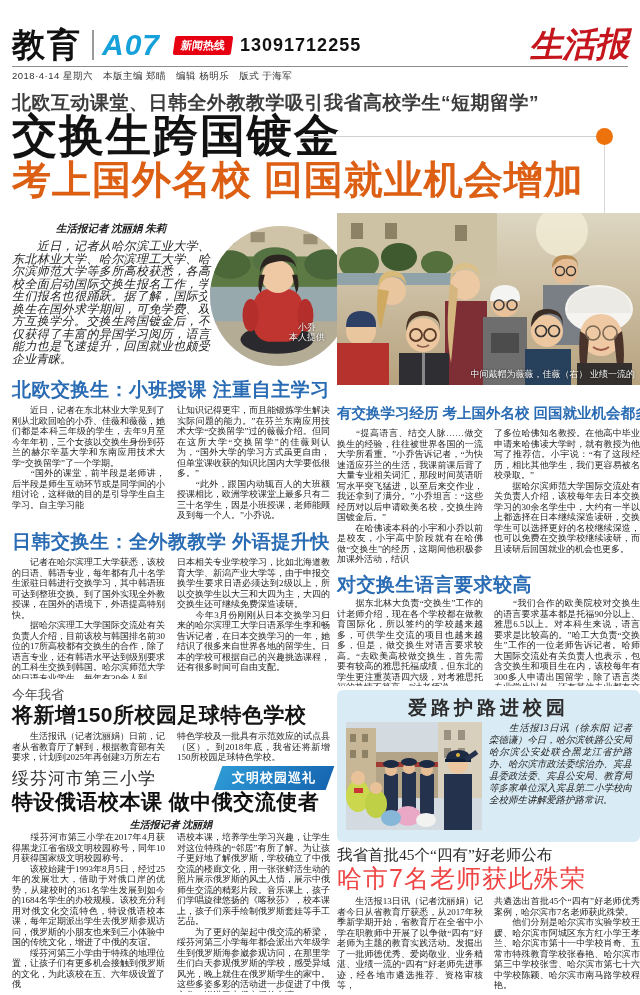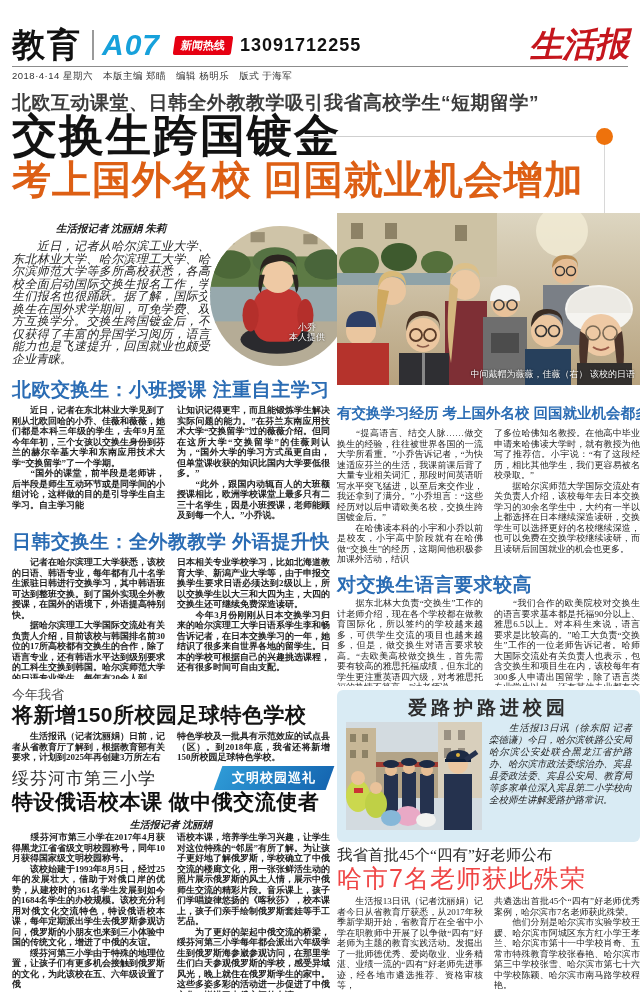--- a/index.html
+++ b/index.html
@@ -32,21 +32,21 @@
   .circle-photo{position:absolute;left:210px;top:226px;width:140px;height:140px;border-radius:50%;overflow:hidden;box-shadow:0 0 0 3px #fff;}
   .circle-cap{position:absolute;left:62px;top:96px;width:70px;color:#fff;font-size:9px;line-height:10px;text-align:center;white-space:pre-line;text-shadow:0 0 2px rgba(0,0,0,.8);}
   .big-photo{position:absolute;left:337px;top:213px;width:303px;height:172px;overflow:hidden;}
   .big-cap{position:absolute;right:5px;bottom:4px;color:#fff;font-size:9px;text-shadow:0 0 2px rgba(0,0,0,.85);}
   
   .sec-h-left{position:absolute;font-size:19px;font-weight:900;color:#2a6cb4;letter-spacing:.5px;white-space:nowrap;}
   .sec-h-right{position:absolute;font-size:14.5px;font-weight:900;color:#2a6cb4;white-space:nowrap;}
   .cols{position:absolute;display:flex;overflow:hidden;}
   .cols .col{font-family:"Liberation Serif",serif;font-size:9px;line-height:10.5px;text-align:justify;white-space:pre-line;color:#242424;}
   .cols-l{left:12px;width:318px;}
-  .cols-l .col{width:153px;font-weight:bold;}
+  .cols-l .col{width:153px;}
   .cols-l .col + .col{margin-left:12px;}
   .cols-r{left:337px;width:303px;}
   .cols-r .col{width:146px;}
   .cols-r .col + .col{margin-left:11px;}
   
   .fb-kicker{position:absolute;left:12px;top:686px;font-size:13px;color:#4a4a4a;}
   .fb-title{position:absolute;left:12px;top:701px;font-size:21px;font-weight:900;color:#141414;letter-spacing:.5px;}
   .civ-row{position:absolute;left:12px;top:766px;width:318px;display:flex;align-items:center;}
   .civ-kicker{font-size:17px;color:#2b2b2b;letter-spacing:1px;}
   .civ-badge{margin-left:auto;background:linear-gradient(110deg,#2e9ad6,#1565b0);color:#fff;font-weight:900;font-size:13px;padding:3px 14px;transform:skewX(-20deg);}
@@ -177,21 +177,21 @@
       <ellipse cx="262" cy="96" rx="34" ry="24" fill="#f5f4f0"></ellipse>
         <path d="M230 100 Q230 74 262 74 Q294 74 294 100 Z" fill="#eceae4"></path>
       <circle cx="264" cy="122" r="21" fill="#eec9a4"></circle>
         <path d="M243 118 Q240 150 248 172 L252 124 Z" fill="#4a332a"></path>
         <path d="M285 118 Q290 150 282 172 L277 124 Z" fill="#4a332a"></path>
       <circle cx="256" cy="120" r="7" fill="none" stroke="#7a6a55" stroke-width="1.6"></circle>
         <circle cx="273" cy="120" r="7" fill="none" stroke="#7a6a55" stroke-width="1.6"></circle>
       <path d="M256 134 Q264 140 272 134" stroke="#9a5a48" stroke-width="2" fill="none"></path>
       <rect x="240" y="150" width="55" height="22" fill="#33302e"></rect>
     </svg>
-    <div class="big-cap">中间戴帽为薇薇，佳薇（右） 该校的日语</div>
+    <div class="big-cap">中间戴帽为薇薇，佳薇（右） 业绩一流的</div>
   </div>
 
   <div class="sec-h-left" style="top:377px;left:12px;">北欧交换生：小班授课 注重自主学习</div>
   <div class="cols cols-l" style="top:405px;height:124px;">
     <div class="col">　　近日，记者在东北林业大学见到了刚从北欧回哈的小乔、佳薇和薇薇，她们都是本科三年级的学生，去年9月至今年年初，三个女孩以交换生身份到芬兰的赫尔辛基大学和东南应用技术大学“交换留学”了一个学期。
 　　“国外的课堂，前半段是老师讲，后半段是师生互动环节或是同学间的小组讨论，这样做的目的是引导学生自主学习。自主学习能</div>
     <div class="col">让知识记得更牢，而且能锻炼学生解决实际问题的能力。”在芬兰东南应用技术大学“交换留学”过的薇薇介绍。但同在这所大学“交换留学”的佳薇则认为，“国外大学的学习方式虽更自由，但单堂课收获的知识比国内大学要低很多。”
 　　“此外，跟国内动辄百人的大班额授课相比，欧洲学校课堂上最多只有二三十名学生，因是小班授课，老师能顾及到每一个人。”小乔说。</div>
   </div>
 

